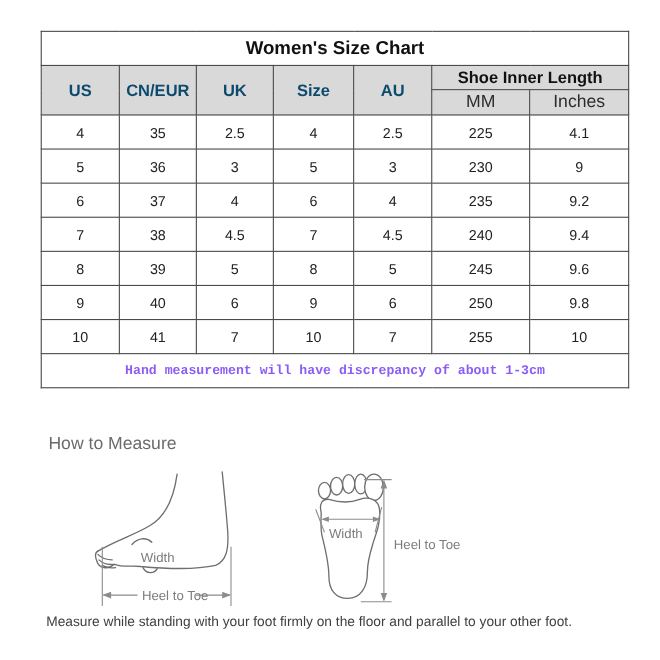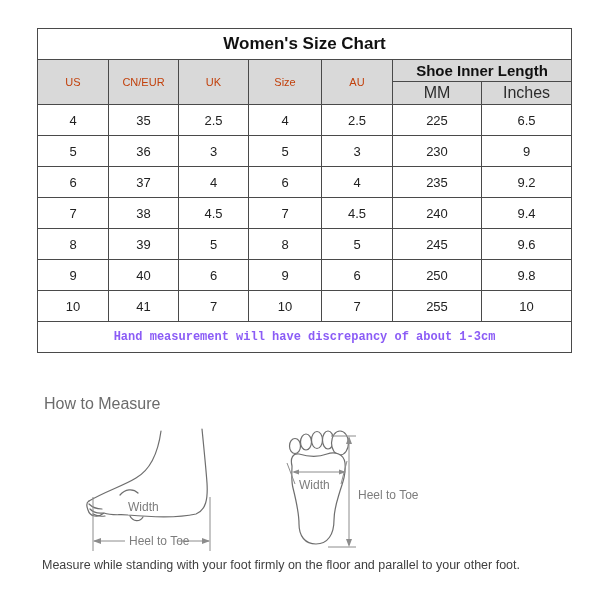--- a/index.html
+++ b/index.html
@@ -26,21 +26,21 @@
     padding:0;
     font-family:"Liberation Sans", sans-serif;
   }
   tr.title-row td{
     height:30px;
     font-size:17px;font-weight:bold;color:#111;
     background:#ffffff;
   }
   th.main-head{
     background:#d9d9d9;
-    font-size:11px;font-weight:normal;color:#c2410c;
+    font-size:15px;font-weight:bold;color:#0c4a6e;
     height:44px;
   }
   th.span-head{
     background:#d9d9d9;
     font-size:15px;font-weight:bold;color:#111;
     height:21px;
   }
   th.sub-head{
     background:#d9d9d9;
     font-size:16px;font-weight:normal;color:#2c2c2c;
@@ -120,21 +120,21 @@
         <th class="sub-head">MM</th>
         <th class="sub-head">Inches</th>
       </tr>
       <tr class="data-row">
         <td>4</td>
         <td>35</td>
         <td>2.5</td>
         <td>4</td>
         <td>2.5</td>
         <td>225</td>
-        <td>6.5</td>
+        <td>4.1</td>
       </tr>
       <tr class="data-row">
         <td>5</td>
         <td>36</td>
         <td>3</td>
         <td>5</td>
         <td>3</td>
         <td>230</td>
         <td>9</td>
       </tr>

